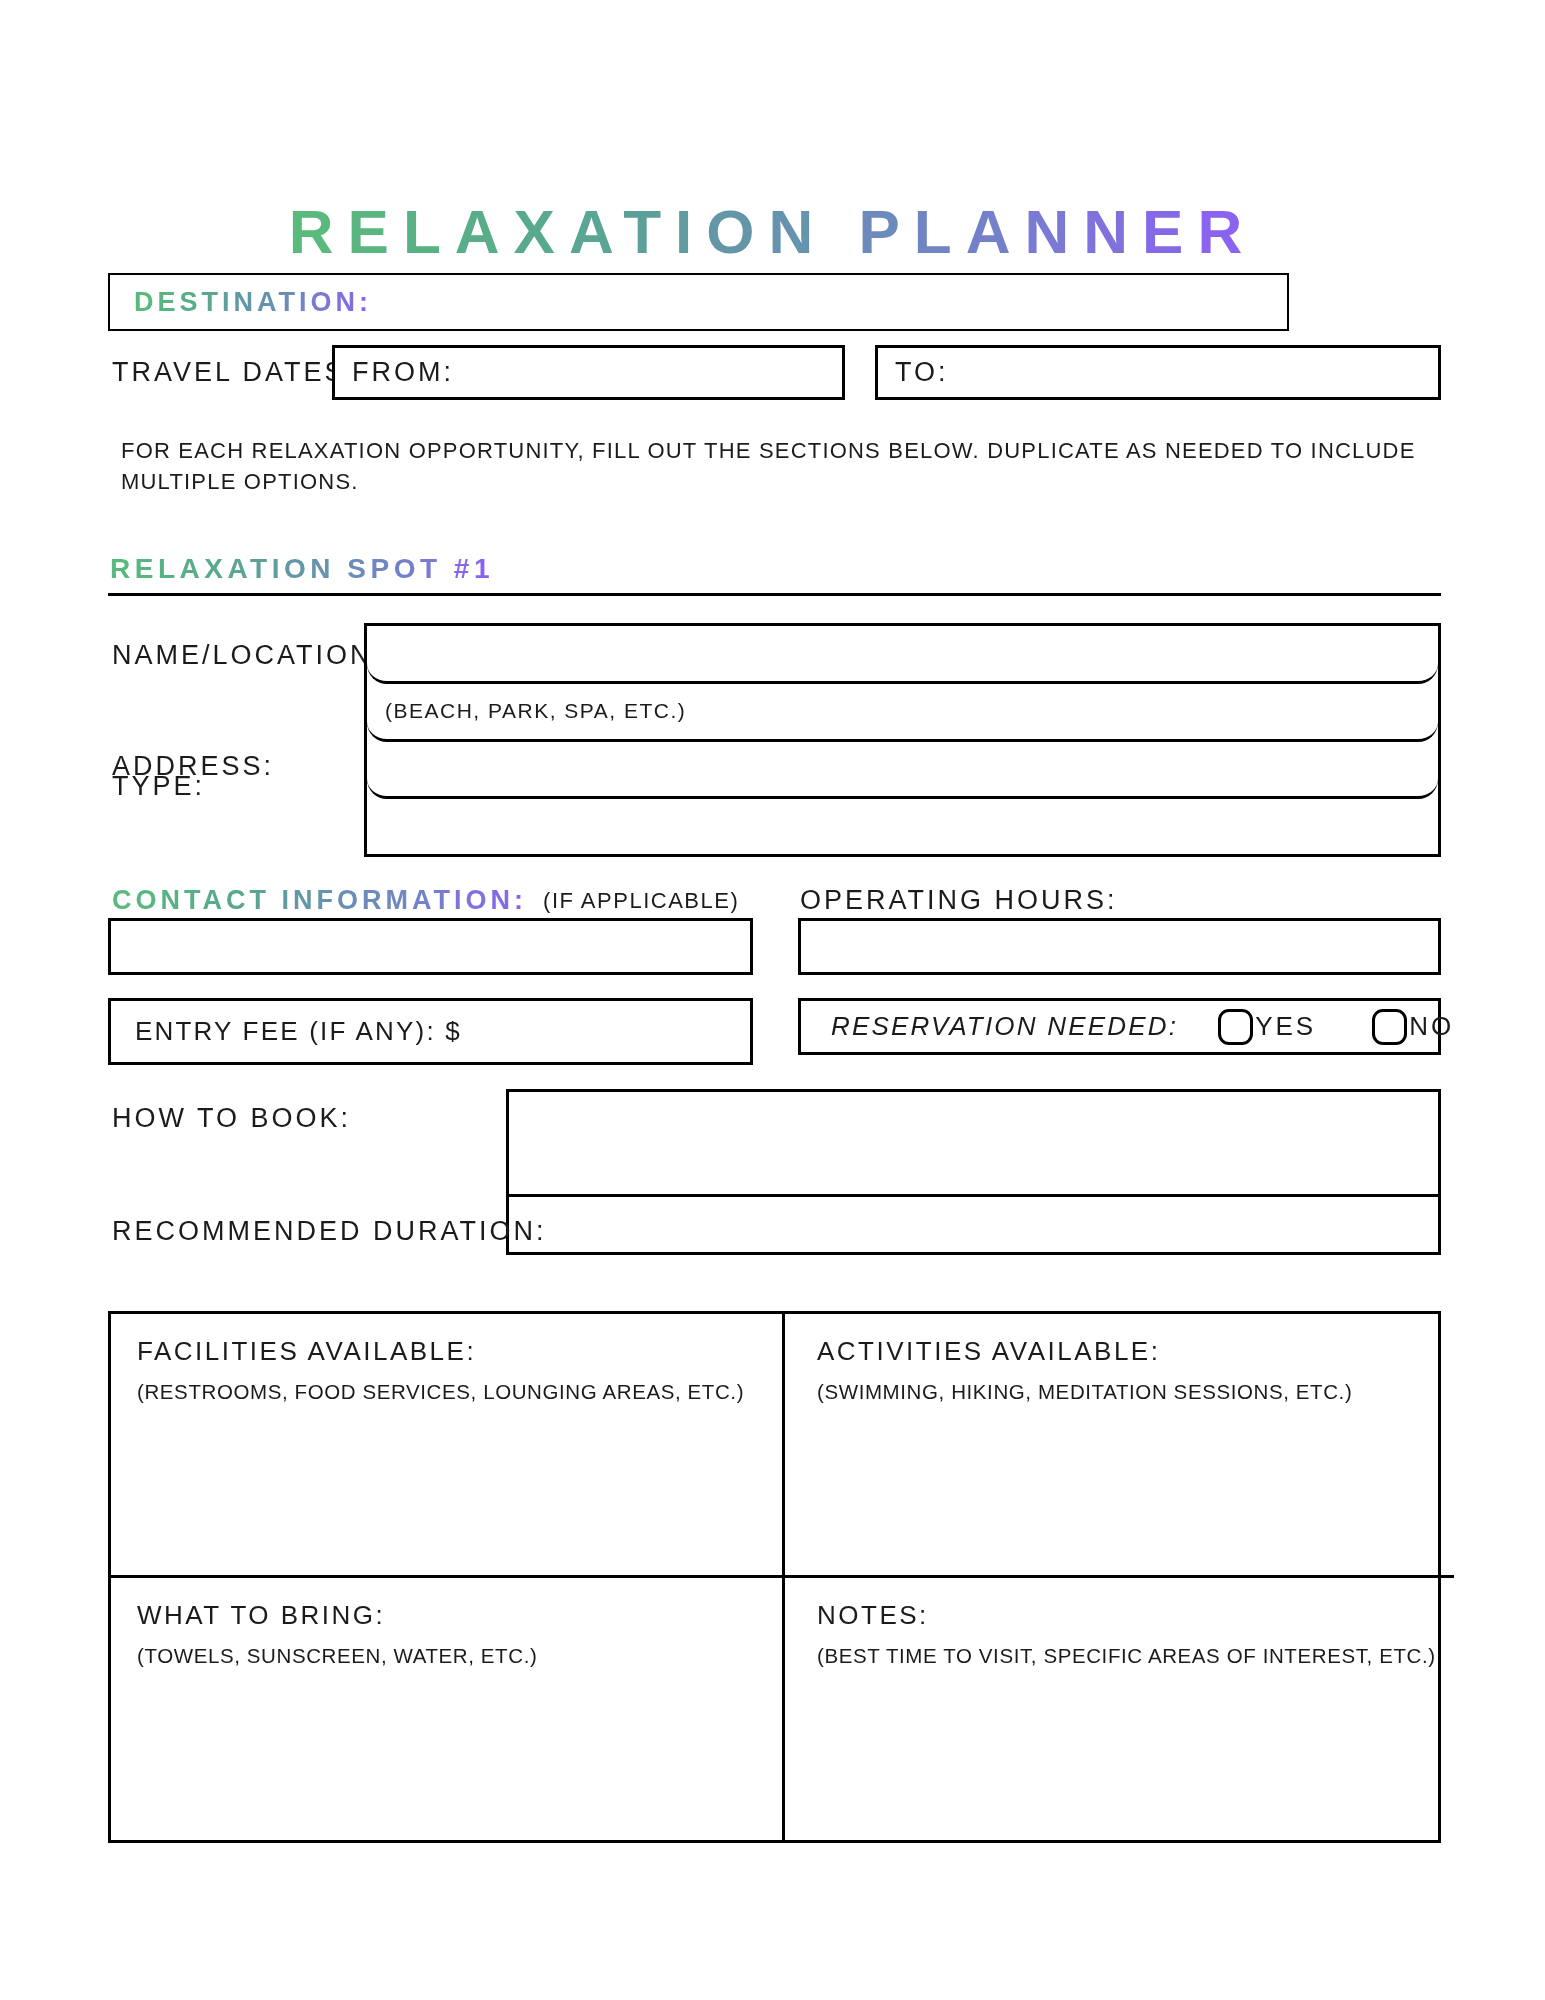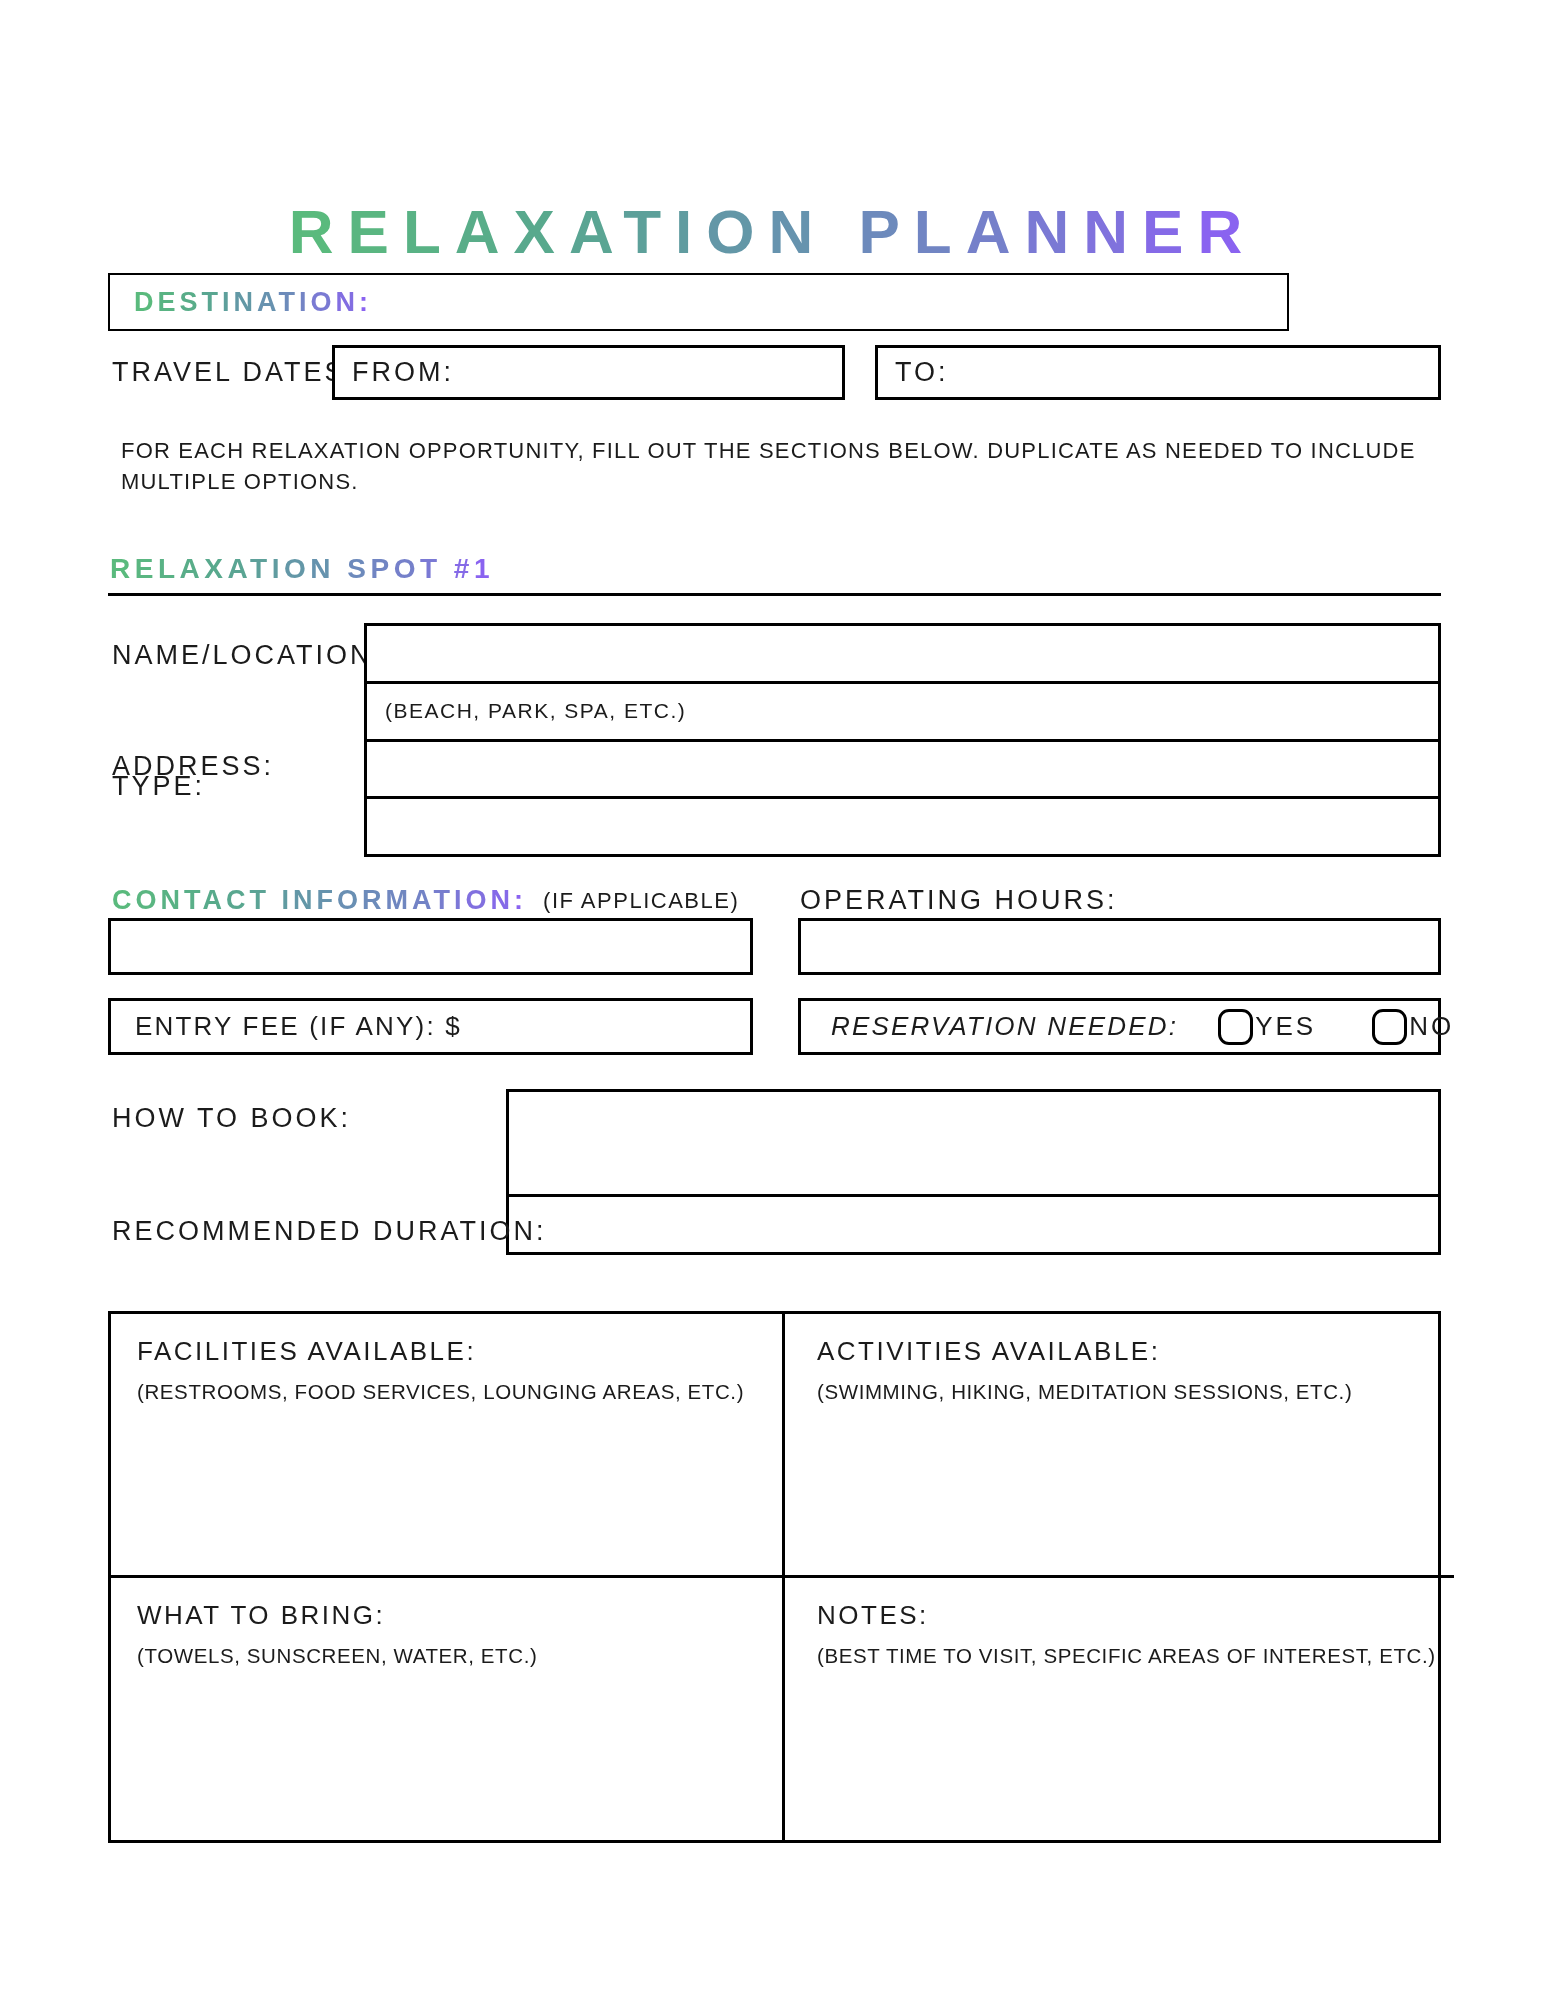--- a/index.html
+++ b/index.html
@@ -28,31 +28,31 @@
 
   .spot-heading{left:110px;top:553px;font-size:28px;letter-spacing:4.5px;}
   .rule{left:108px;top:593px;width:1333px;height:3px;background:#000;}
 
   .name-label{left:112px;top:640px;}
   .type-label{left:112px;top:727px;margin-top:44px;}
   .addr-label{left:112px;top:751px;}
 
   .field-stack{left:364px;top:623px;width:1077px;height:234px;border:3px solid #000;
                display:flex;flex-direction:column;background:#fff;}
-  .frow{flex:1;border-bottom:3px solid #000;display:flex;align-items:center;padding-left:18px;}
+  .frow{flex:1;border-bottom:3px solid #000;display:flex;align-items:center;padding-left:18px;border-radius:20px;}
   .frow:last-child{border-bottom:none;}
   .hint{font-size:21px;letter-spacing:1.5px;color:#1b1b1b;white-space:nowrap;}
 
   .contact-row{left:112px;top:885px;display:flex;align-items:center;gap:16px;}
   .contact-hint{font-size:22px;letter-spacing:1.5px;}
   .oh-label{left:800px;top:885px;line-height:30px;}
   .contact-input{left:108px;top:918px;width:645px;height:57px;}
   .oh-input{left:798px;top:918px;width:643px;height:57px;}
 
-  .entry-box{left:108px;top:998px;width:645px;height:57px;display:flex;align-items:center;padding-left:24px;}
+  .entry-box{left:108px;top:998px;width:645px;height:67px;display:flex;align-items:center;padding-left:24px;}
   .entry-text{font-size:26px;letter-spacing:2.2px;white-space:nowrap;}
   .res-box{left:798px;top:998px;width:643px;height:57px;display:flex;align-items:center;}
   .res-label{margin-left:30px;font-size:26px;letter-spacing:2.2px;white-space:nowrap;font-style:italic;}
   .cb{width:35px;height:36px;border:3px solid #000;border-radius:11px;box-sizing:border-box;background:#fff;flex:none;}
   .cb.yes{margin-left:40px;}
   .cb.no{margin-left:56px;}
   .cb-text{margin-left:2px;font-size:26px;letter-spacing:3px;white-space:nowrap;}
 
   .htb-label{left:112px;top:1103px;}
   .htb-box{left:506px;top:1089px;width:935px;height:108px;}

